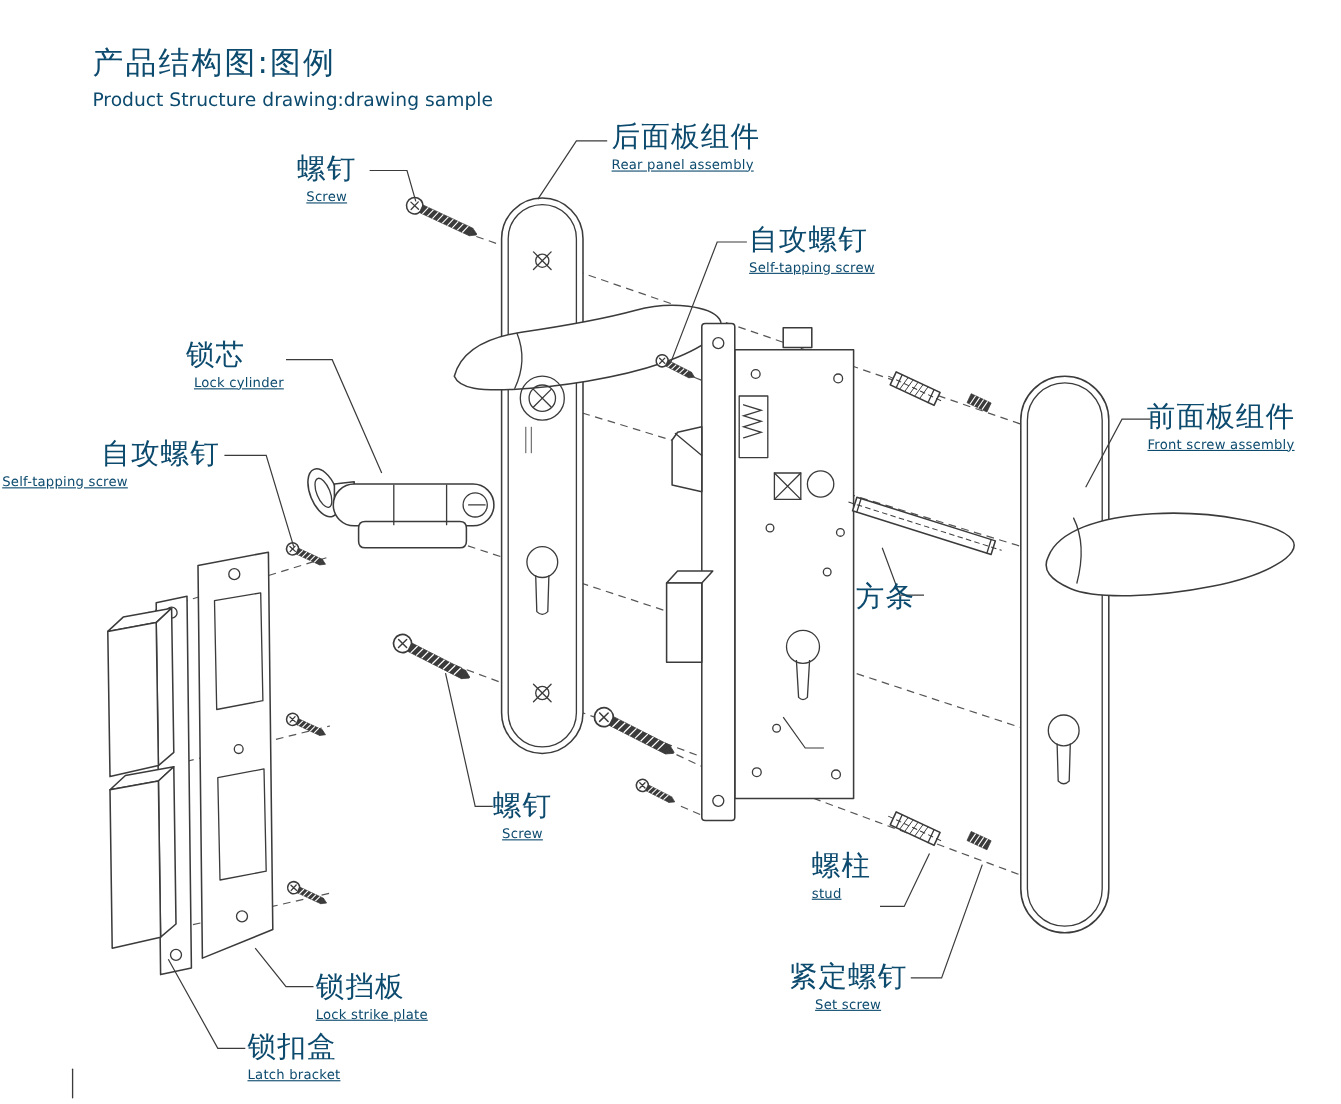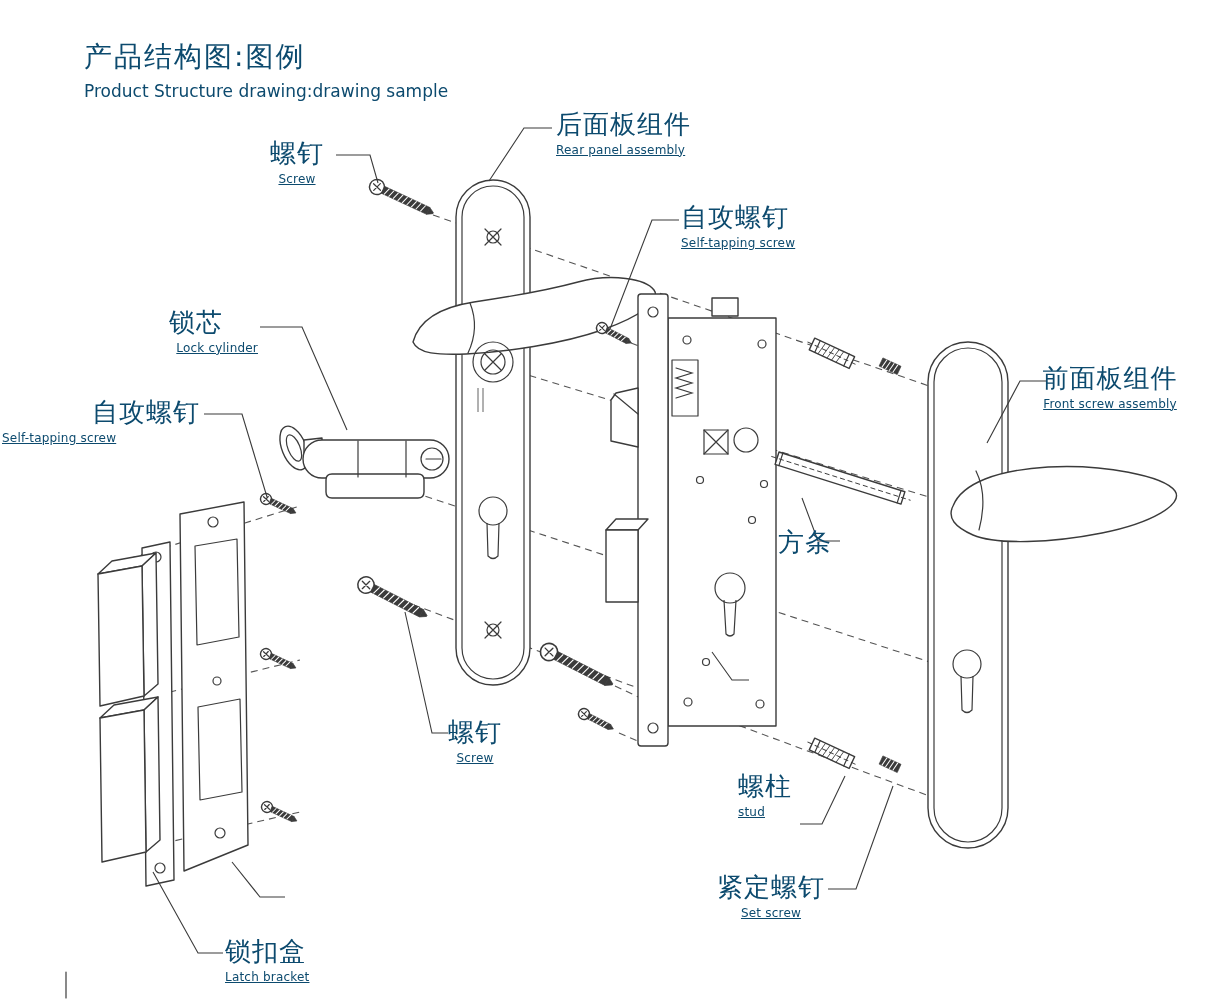--- a/index.html
+++ b/index.html
@@ -271,19 +271,23 @@
   <div class="label" style="left:738px;top:774px;width:62px;text-align:left">
     <div class="zh">螺柱</div>
     <div class="en">stud</div>
   </div>
 
   <div class="label" style="left:714px;top:875px;width:114px;text-align:center">
     <div class="zh">紧定螺钉</div>
     <div class="en">Set screw</div>
   </div>
 
+  <div class="label" style="left:287px;top:884px;width:175px">
+    <div class="zh">锁挡板</div>
+    <div class="en">Lock strike plate</div>
+  </div>
 
   <div class="label" style="left:225px;top:939px;width:160px">
     <div class="zh">锁扣盒</div>
     <div class="en">Latch bracket</div>
   </div>
 
 </div>
 
 </body></html>

